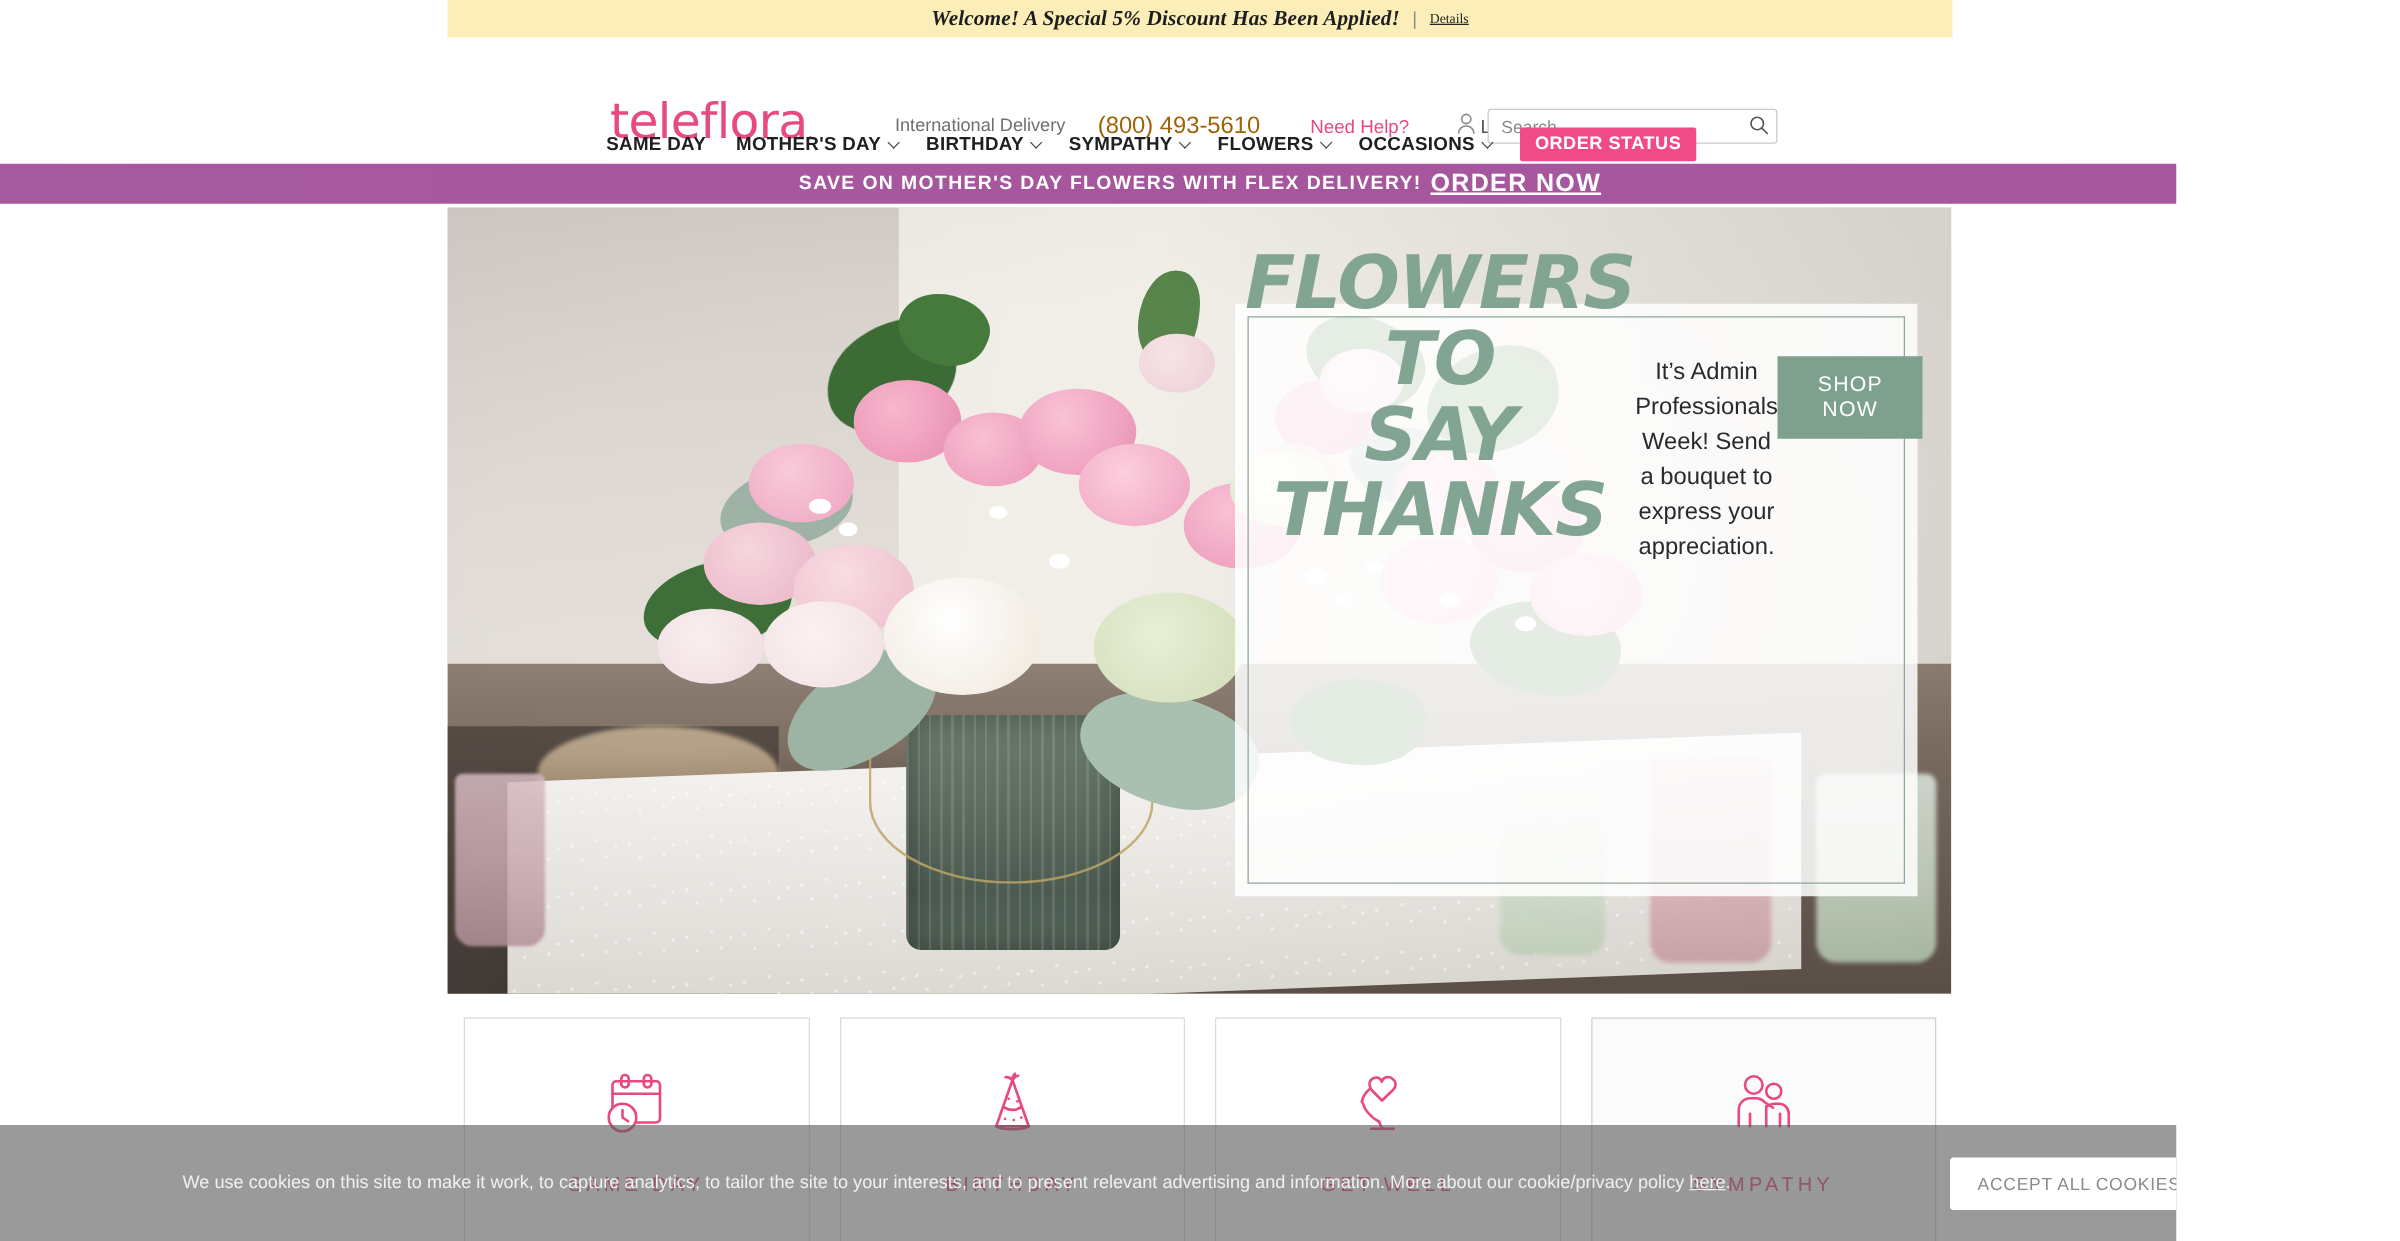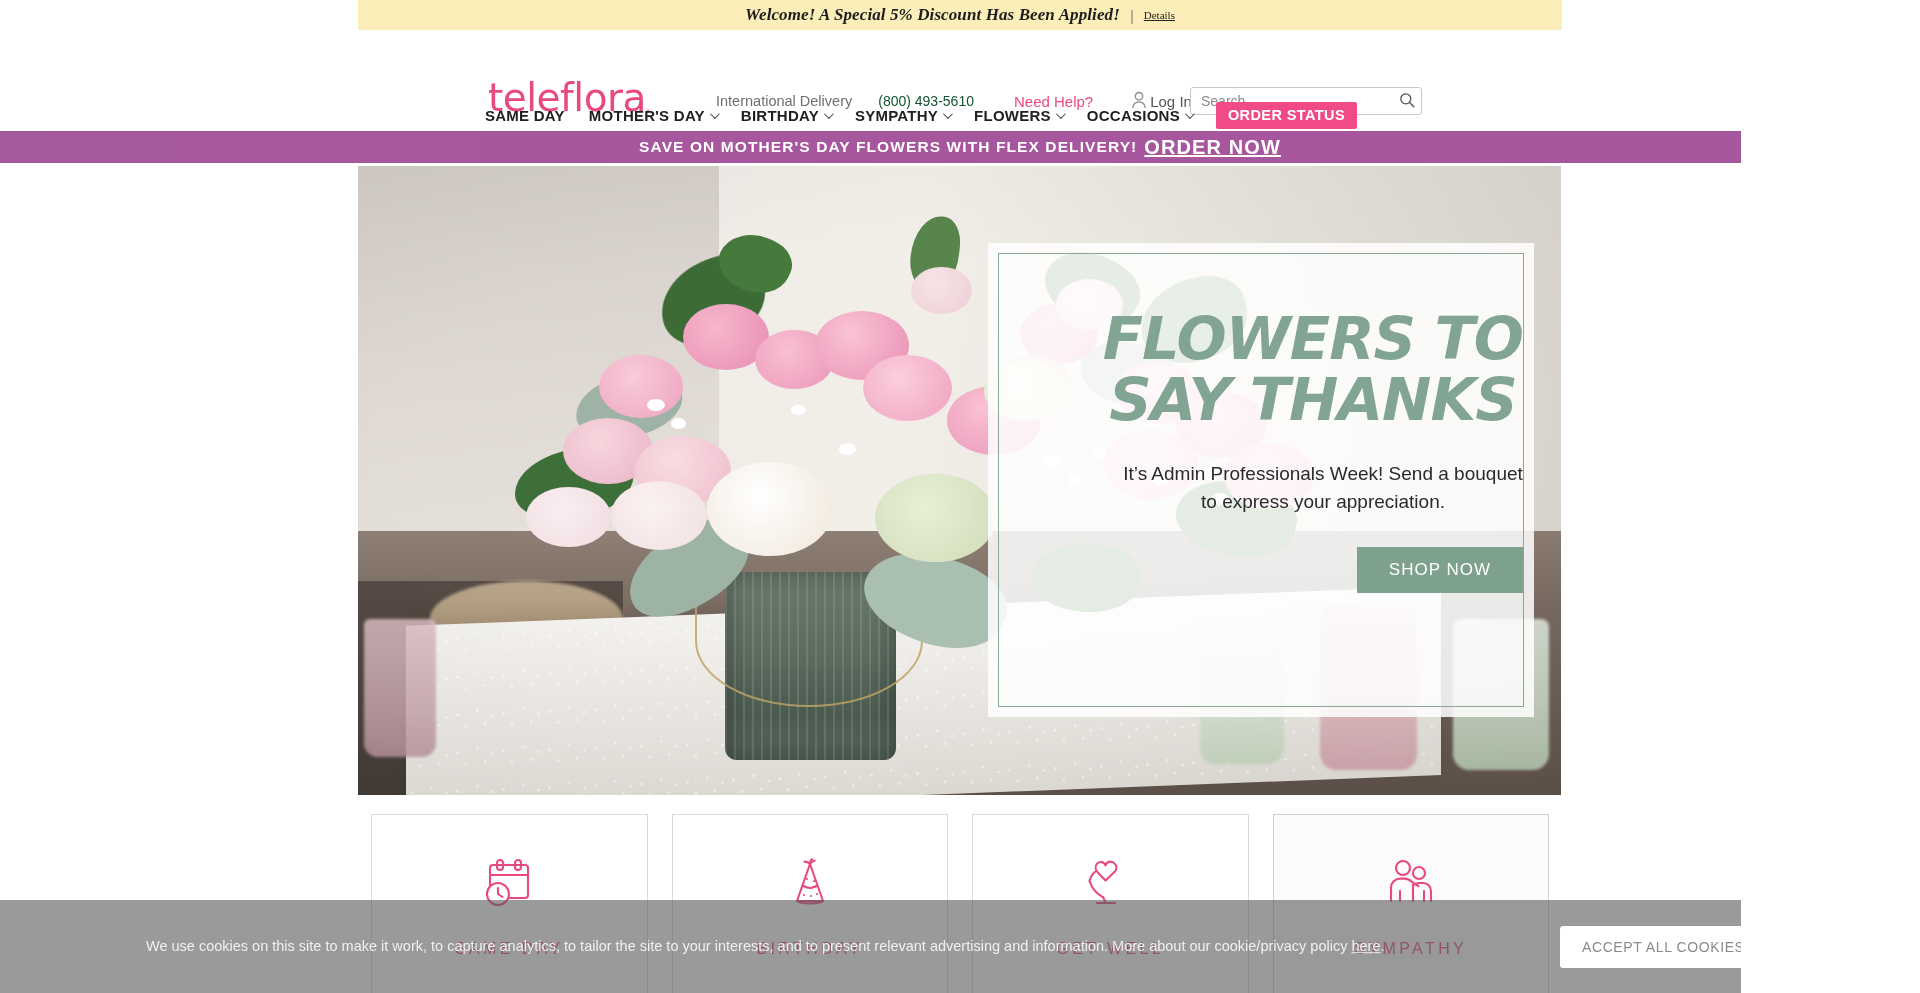--- a/index.html
+++ b/index.html
@@ -61,21 +61,21 @@
 
   .util-row {
     position: absolute; left: 716px; top: 57px;
     display: flex; align-items: center; gap: 0px;
     height: 28px;
   }
   .util-link {
     font-size: 14.5px; color: #6f6f6f; cursor: pointer;
     white-space: nowrap;
   }
-  .util-phone { font-size: 14px; color: #14532d; margin-left: 26px; cursor: pointer; }
+  .util-phone { font-size: 19px; color: #a16207; margin-left: 26px; cursor: pointer; }
   .util-help { font-size: 15px; color: #e8497f; margin-left: 40px; cursor: pointer; }
   .util-login {
     display: flex; align-items: center; gap: 3px;
     margin-left: 38px; cursor: pointer;
     font-size: 15px; color: #555;
   }
   .util-cart { margin-left: 30px; cursor: pointer; display:flex; align-items:center; }
 
   .search-wrap {
     position: absolute; left: 1190px; top: 57px;
@@ -258,22 +258,22 @@
   
   .hero-card {
     position: absolute; left: 988px; top: 243px;
     width: 546px; height: 474px;
     background: rgba(255,255,255,0.86);
     display: flex; align-items: center; justify-content: center;
   }
   .hero-card-inner {
     position: absolute; left: 10px; top: 10px; right: 10px; bottom: 10px;
     border: 1px solid #8aa79a;
-    display: flex; flex-direction: column;
-    align-items: flex-end; justify-content: center; padding-left: 12px;
+    display: flex; flex-direction: row;
+    align-items: flex-start; justify-content: center; padding-left: 12px;
   }
   .hero-h1 {
     font-family: "DejaVu Sans", sans-serif;
     font-style: italic; font-weight: 700;
     font-size: 59px; line-height: 1.03;
     color: #82a492; text-align: center;
     letter-spacing: -1px;
     margin-top: -58px;
   }
   .hero-sub {

